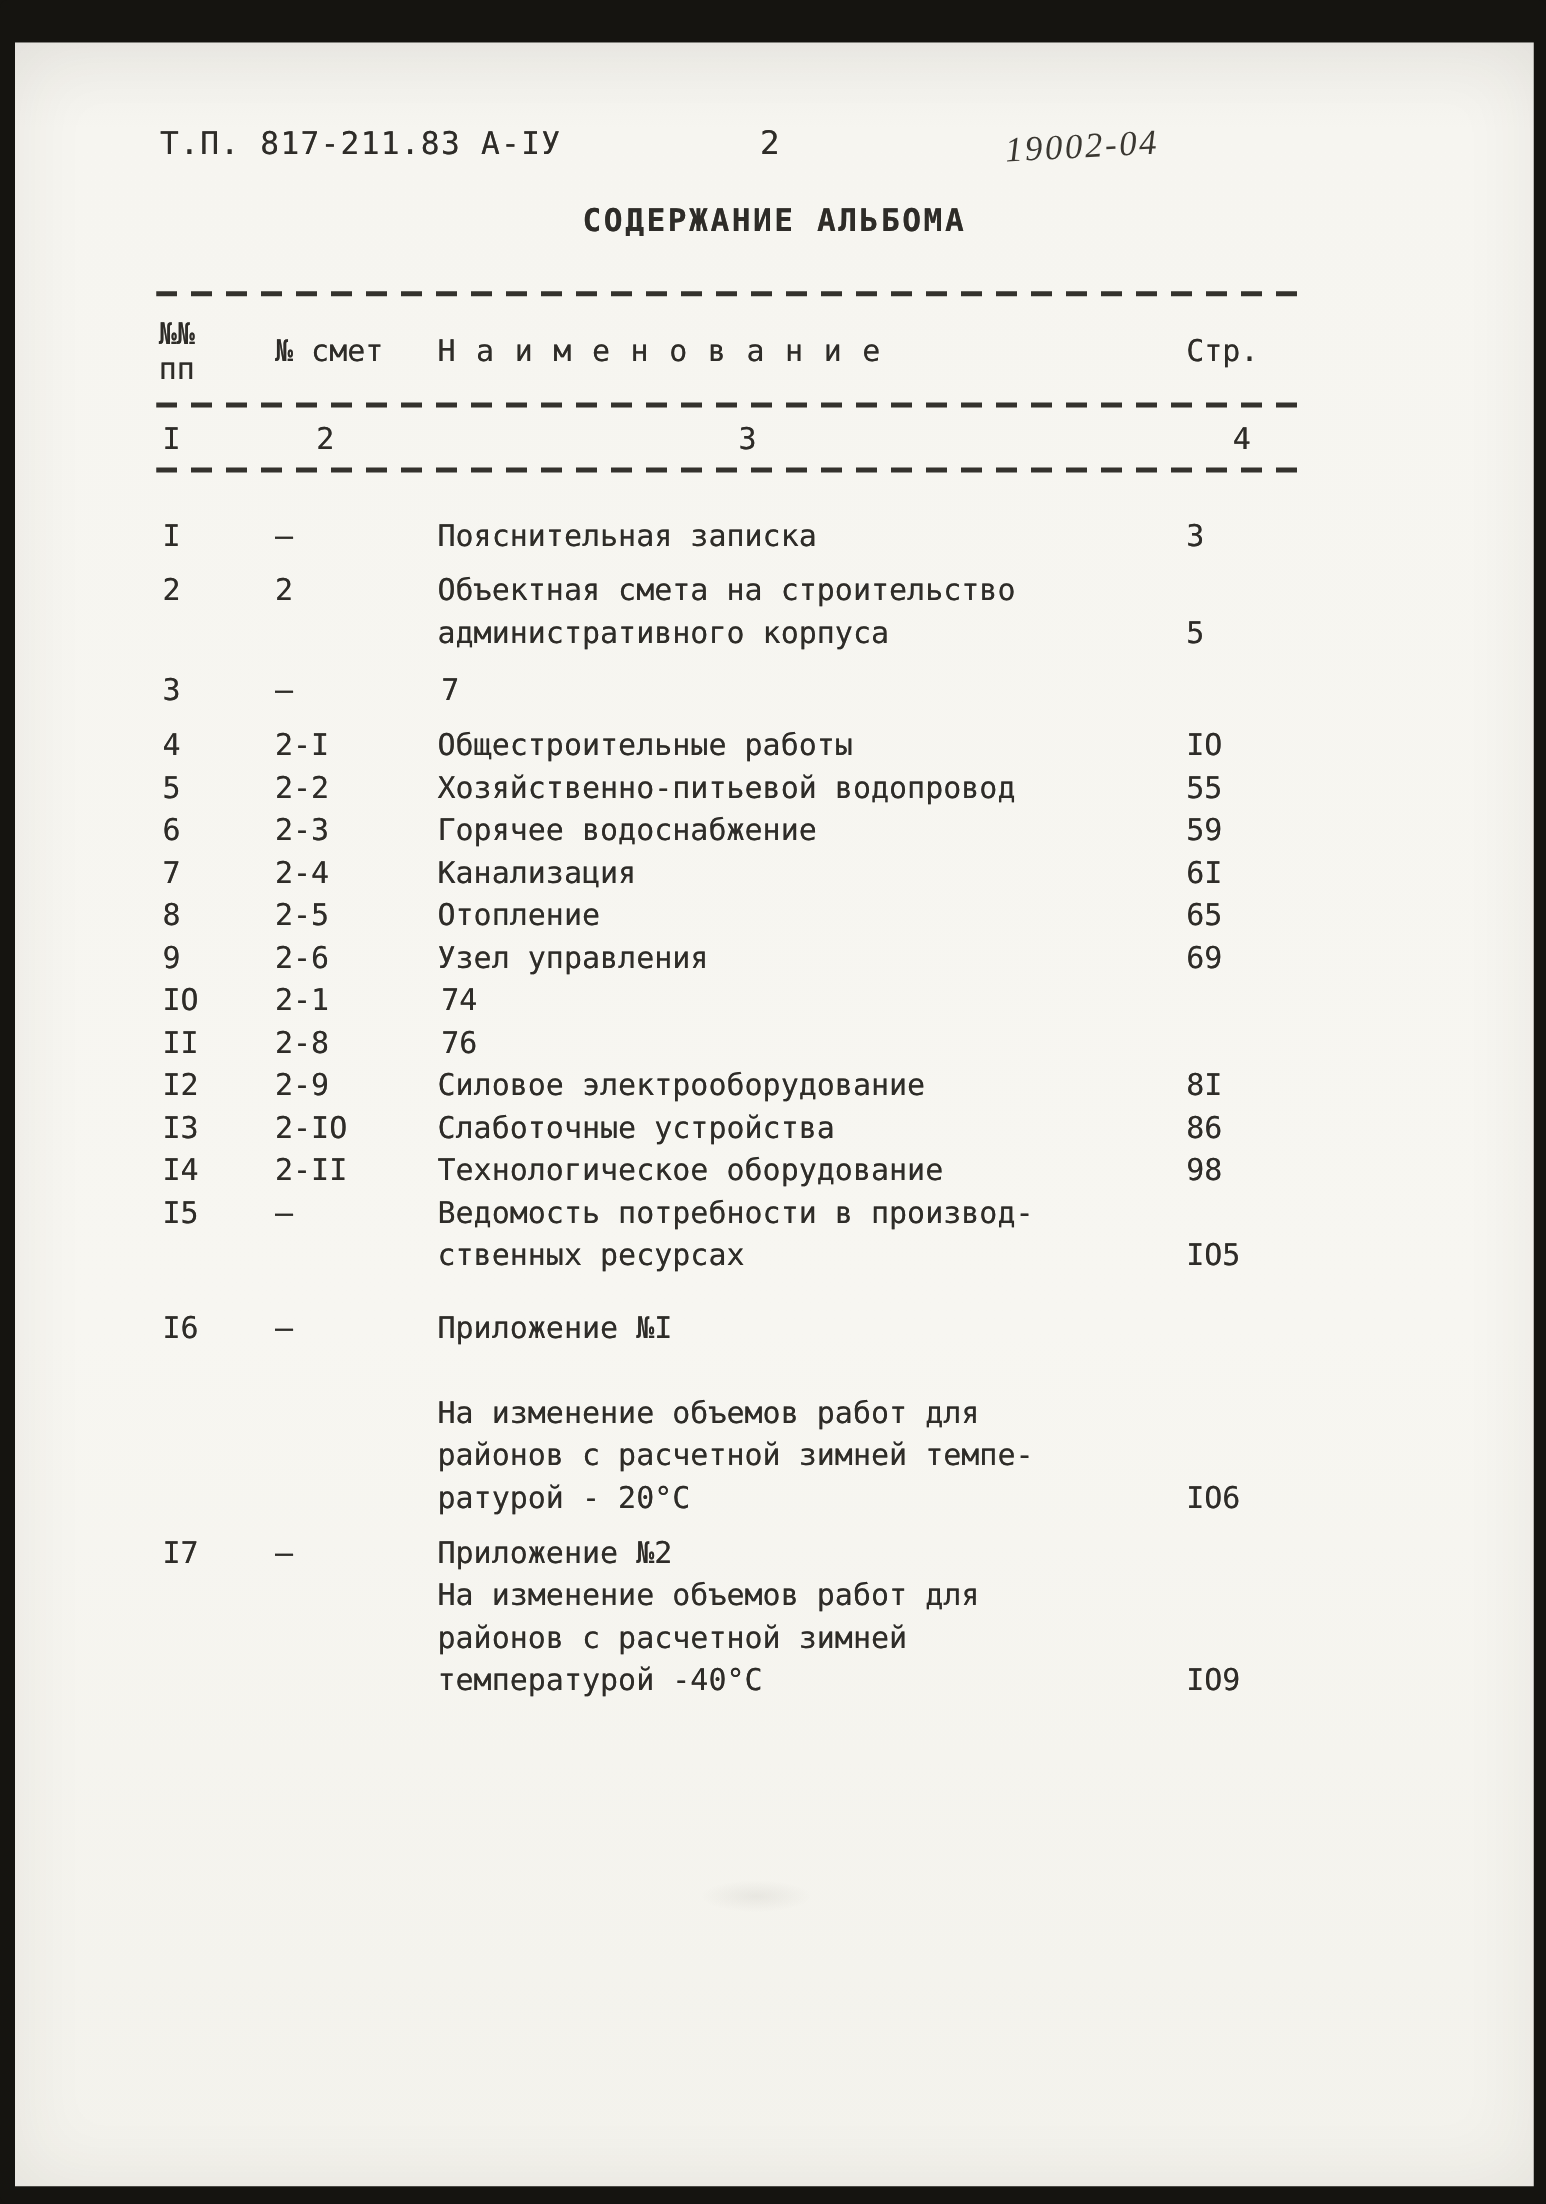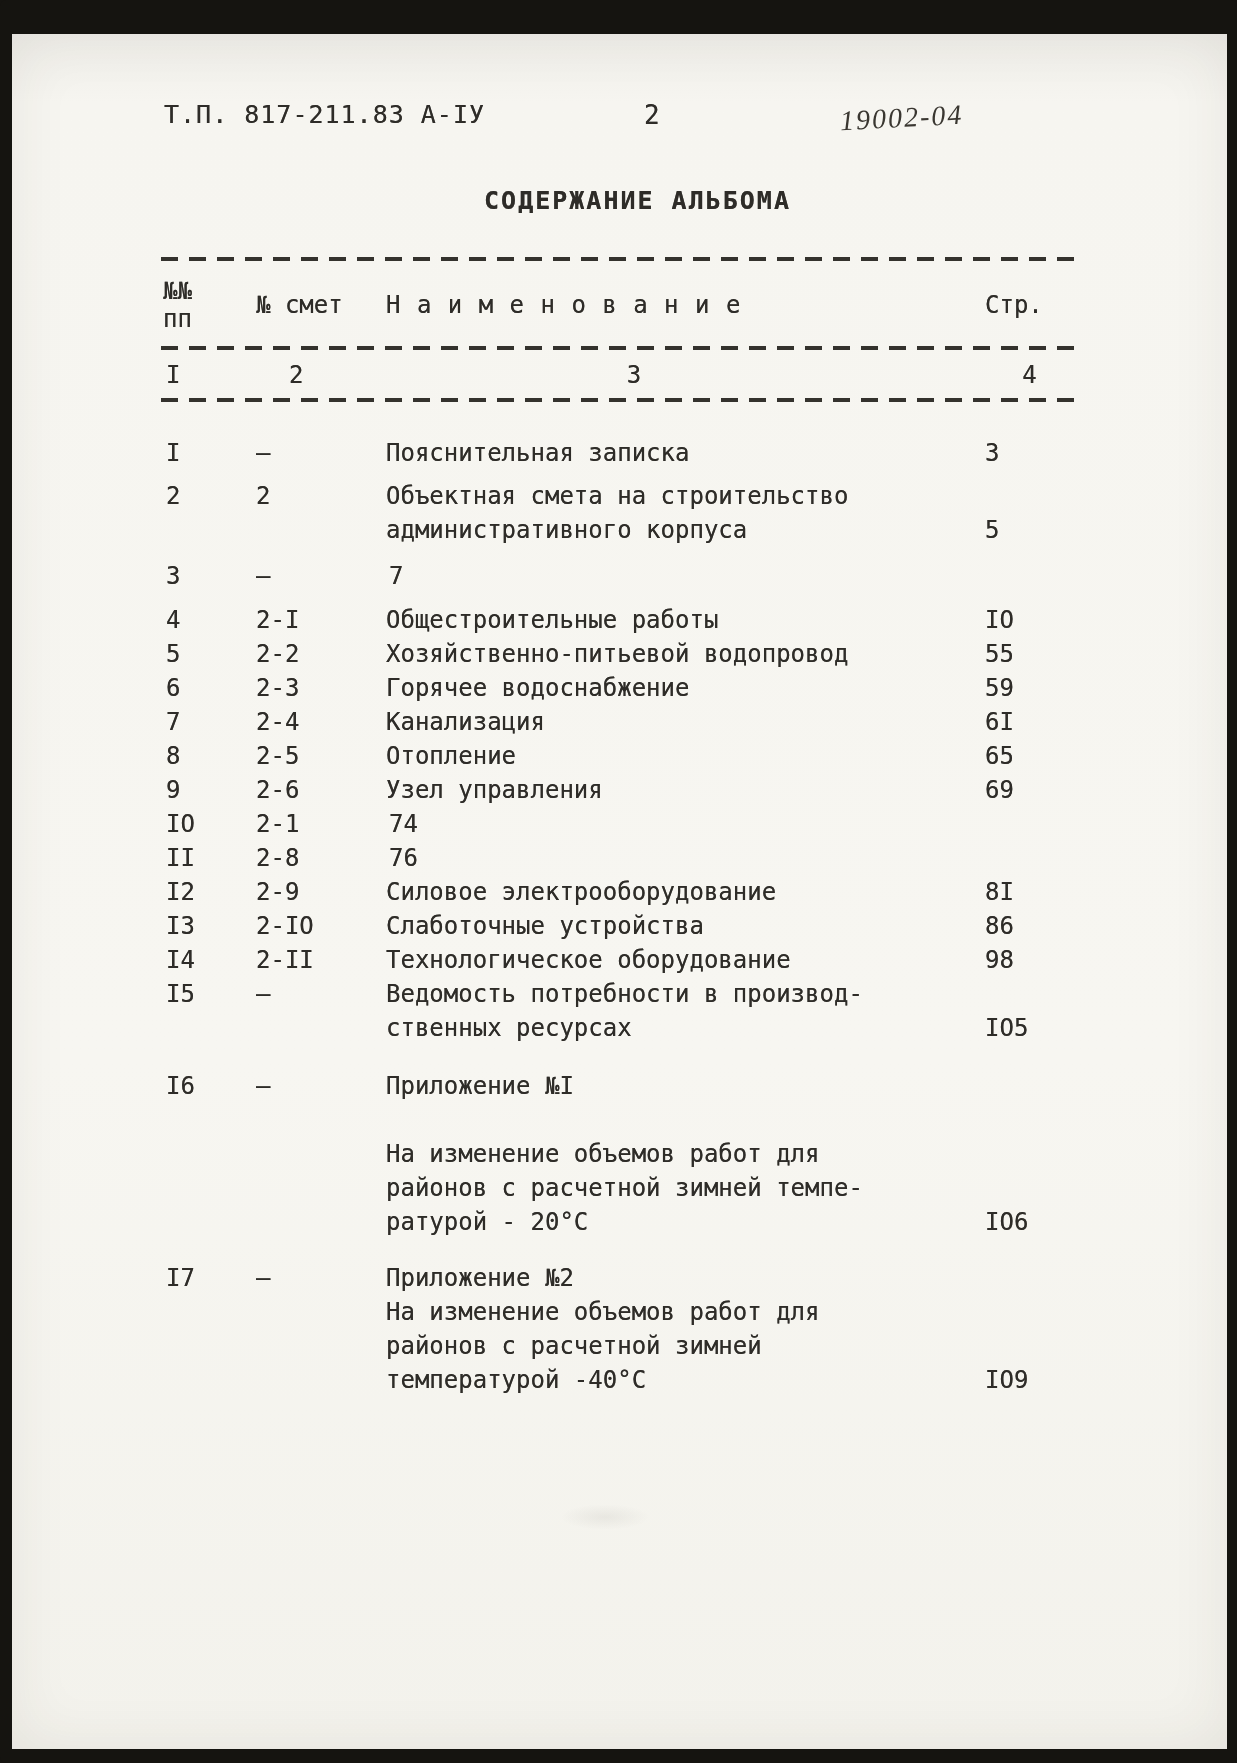--- a/index.html
+++ b/index.html
@@ -20,21 +20,20 @@
     width: 100%;
     height: 100%;
     box-sizing: border-box;
     background: linear-gradient(180deg, #efeee9 0%, #f6f5f0 4%, #f7f6f1 60%, #f3f2ec 100%);
     box-shadow: inset 0 0 60px rgba(60,55,40,0.08);
     position: relative;
     overflow: hidden;
     font-family: "DejaVu Sans Mono", "Liberation Mono", monospace;
     color: #2e2c28;
     text-shadow: 0 0 0.5px rgba(46,44,40,0.7);
-    padding-left: 36px;
   }
   .header-line {
     position: relative;
     height: 46px;
     margin-top: 66px;
   }
   .doc-code {
     position: absolute;
     left: 116px;
     top: 0;
@@ -54,21 +53,21 @@
     top: 2px;
     font-family: "Liberation Serif", "DejaVu Serif", serif;
     font-style: italic;
     font-size: 28px;
     letter-spacing: 2px;
     transform: rotate(-3deg);
     color: #3a3731;
     text-shadow: none;
   }
   .doc-title {
-    margin-top: 40px;
+    margin-top: 16px;
     text-align: center;
     font-size: 25px;
     font-weight: 700;
     letter-spacing: 2px;
   }
   .toc-table {
     margin-left: 113px;
     width: 916px;
     margin-top: 42px;
   }
@@ -102,21 +101,21 @@
     margin-bottom: 0;
   }
   .row .cell-num   { padding-left: 5px; align-self: start; }
   .row .cell-smeta { align-self: start; }
   .row .cell-name  { white-space: pre-line; align-self: start; }
   .row .cell-page  { padding-left: 3px; align-self: end; }
   .row:nth-child(1)  { margin-bottom: 9px; }
   .row:nth-child(2)  { margin-bottom: 12px; }
   .row:nth-child(3)  { margin-bottom: 10px; }
   .row:nth-child(15) { margin-bottom: 24px; }
-  .row:nth-child(16) { margin-bottom: 22px; }
+  .row:nth-child(16) { margin-bottom: 10px; }
   .smudge {
     position: absolute;
     left: 548px;
     top: 1470px;
     width: 90px;
     height: 26px;
     background: radial-gradient(ellipse at center, rgba(70,65,55,0.07), transparent 70%);
   }
 </style>
 </head>

